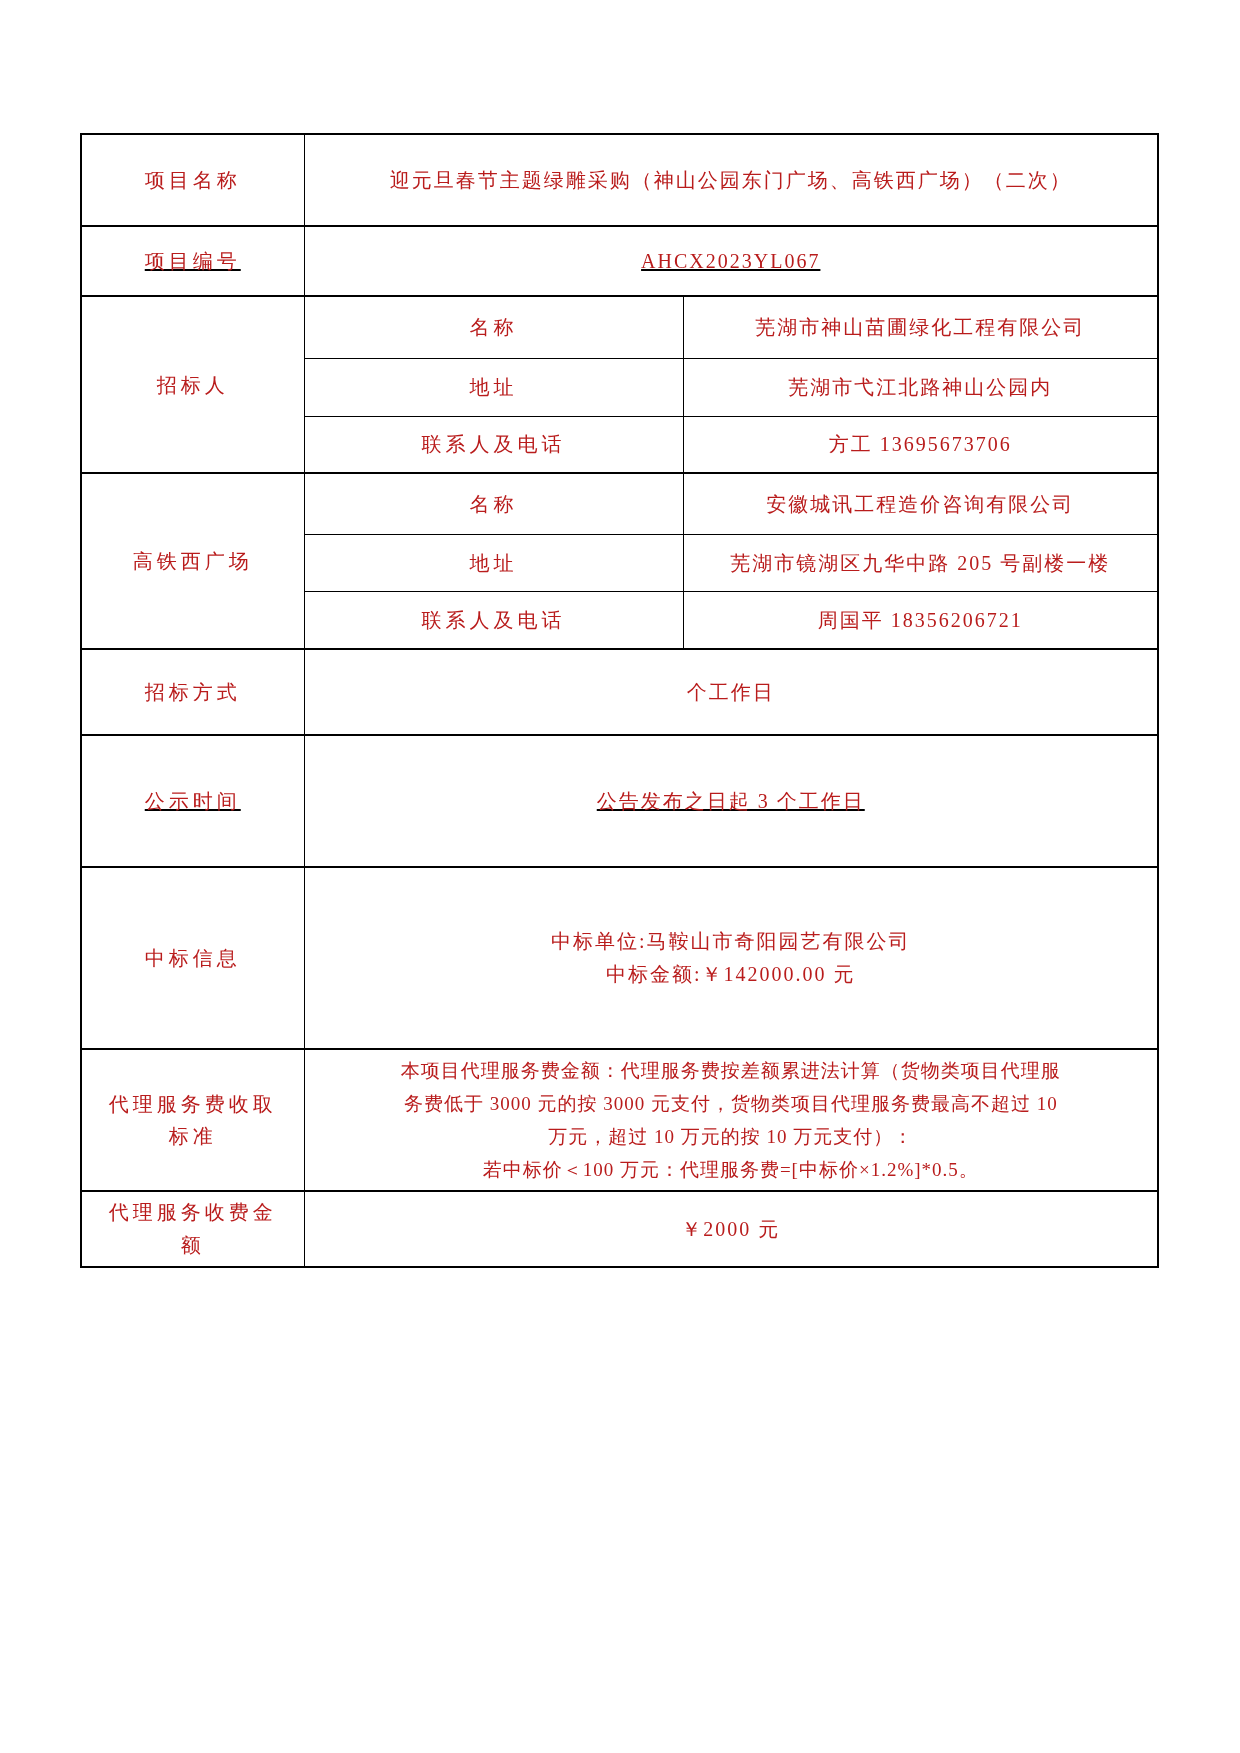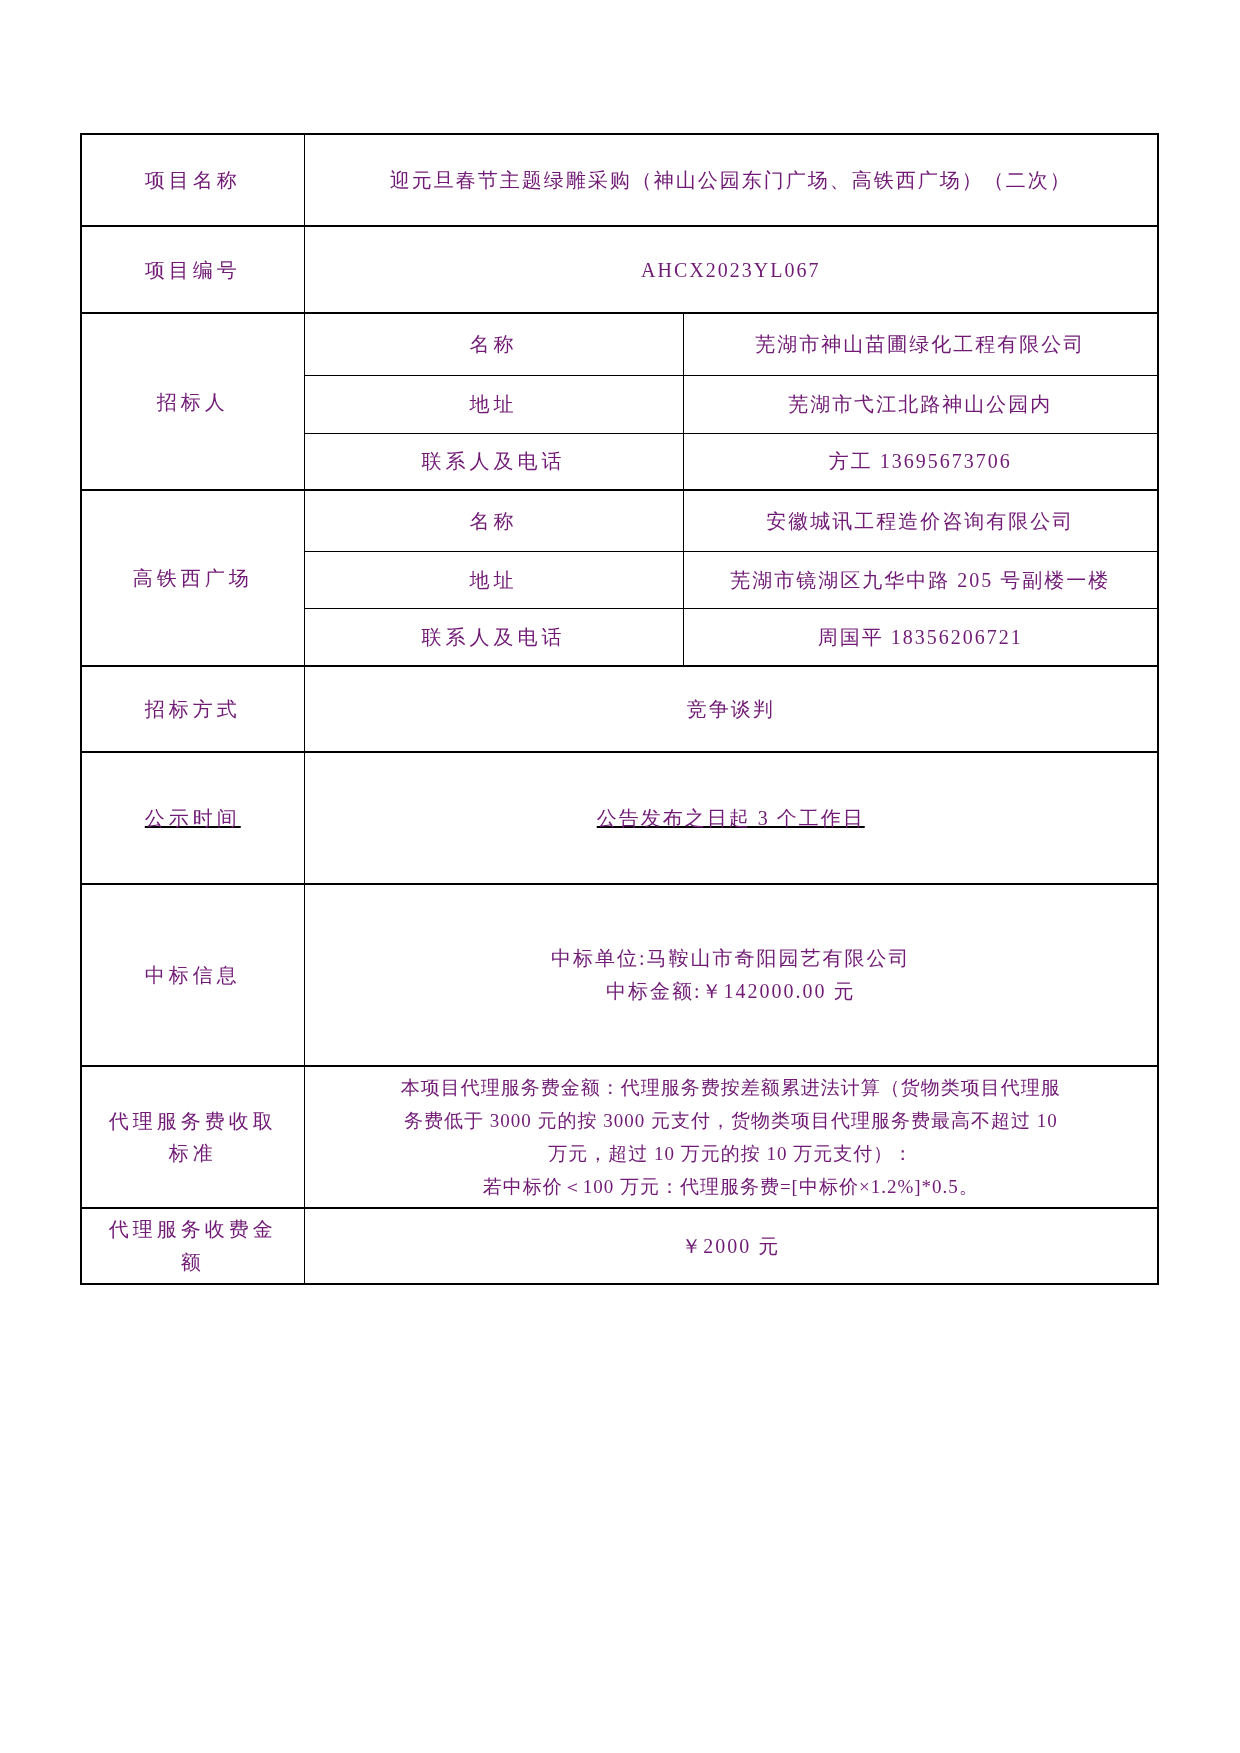--- a/index.html
+++ b/index.html
@@ -22,21 +22,21 @@
     width: 1077px;
     border-collapse: collapse;
     table-layout: fixed;
     border: 2px solid #000000;
   }
   td {
     border: 1px solid #000000;
     vertical-align: middle;
     text-align: center;
     padding: 4px 10px;
-    color: #701a75;
+    color: #b91c1c;
     font-size: 20px;
     letter-spacing: 2px;
     line-height: 1.6;
     white-space: pre-line;
     overflow: hidden;
     font-family: "Liberation Serif", serif;
   }
   td.lab {
     letter-spacing: 4px;
   }
@@ -47,21 +47,21 @@
     font-size: 19px;
     line-height: 33px;
     letter-spacing: 1px;
     padding: 4px 14px;
   }
   td.two-line {
     line-height: 33px;
   }
   
   tr.r1  { height: 92px; }
-  tr.r2  { height: 87px; }
+  tr.r2  { height: 70px; text-decoration: underline; }
   tr.r3  { height: 62px; }
   tr.r4  { height: 58px; }
   tr.r5  { height: 57px; }
   tr.r6  { height: 61px; }
   tr.r7  { height: 57px; }
   tr.r8  { height: 58px; }
   tr.r9  { height: 86px; }
   tr.r10 { height: 132px; text-decoration: underline; }
   tr.r11 { height: 182px; }
   tr.r12 { height: 140px; }
@@ -107,21 +107,21 @@
       <tr class="r7">
         <td class="lab">地址</td>
         <td>芜湖市镜湖区九华中路 205 号副楼一楼</td>
       </tr>
       <tr class="r8">
         <td class="lab">联系人及电话</td>
         <td>周国平 18356206721</td>
       </tr>
       <tr class="r9 thick">
         <td class="lab">招标方式</td>
-        <td colspan="2">竞争谈判</td>
+        <td colspan="2">个工作日</td>
       </tr>
       <tr class="r10 thick">
         <td class="lab">公示时间</td>
         <td colspan="2">公告发布之日起 3 个工作日</td>
       </tr>
       <tr class="r11 thick">
         <td class="lab">中标信息</td>
         <td colspan="2" class="two-line">中标单位:马鞍山市奇阳园艺有限公司
 中标金额:￥142000.00 元</td>
       </tr>

